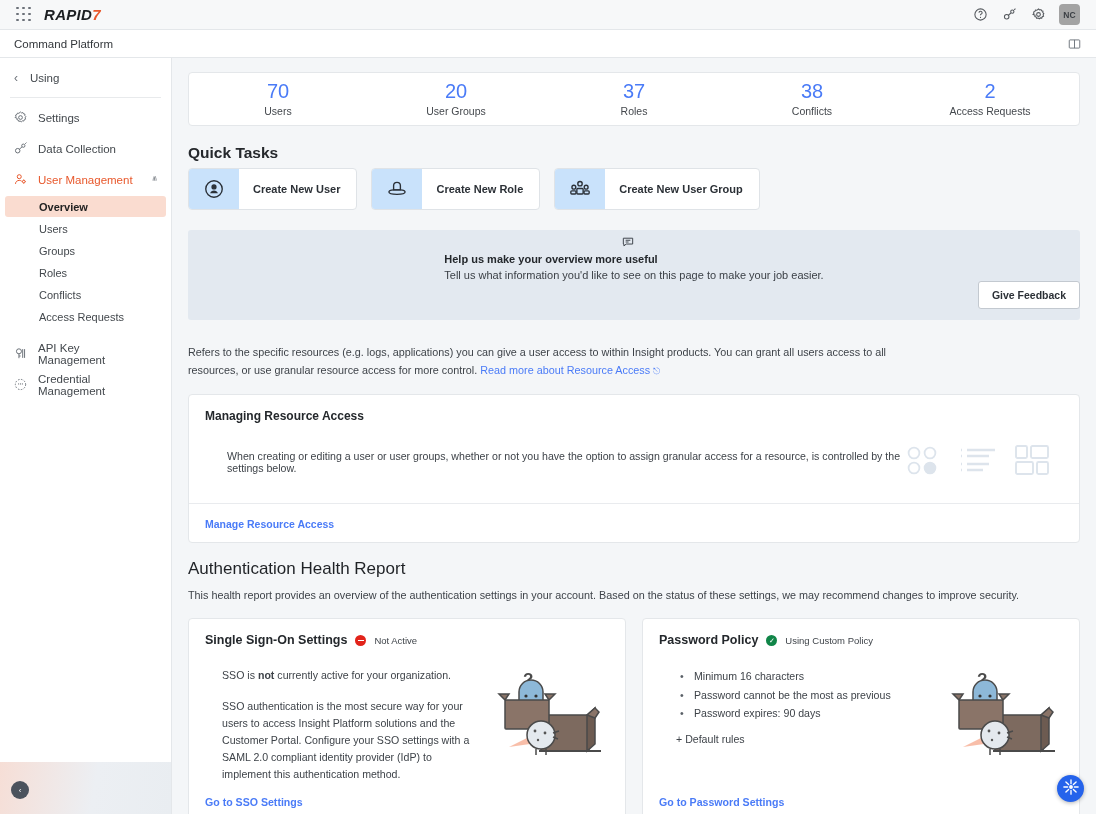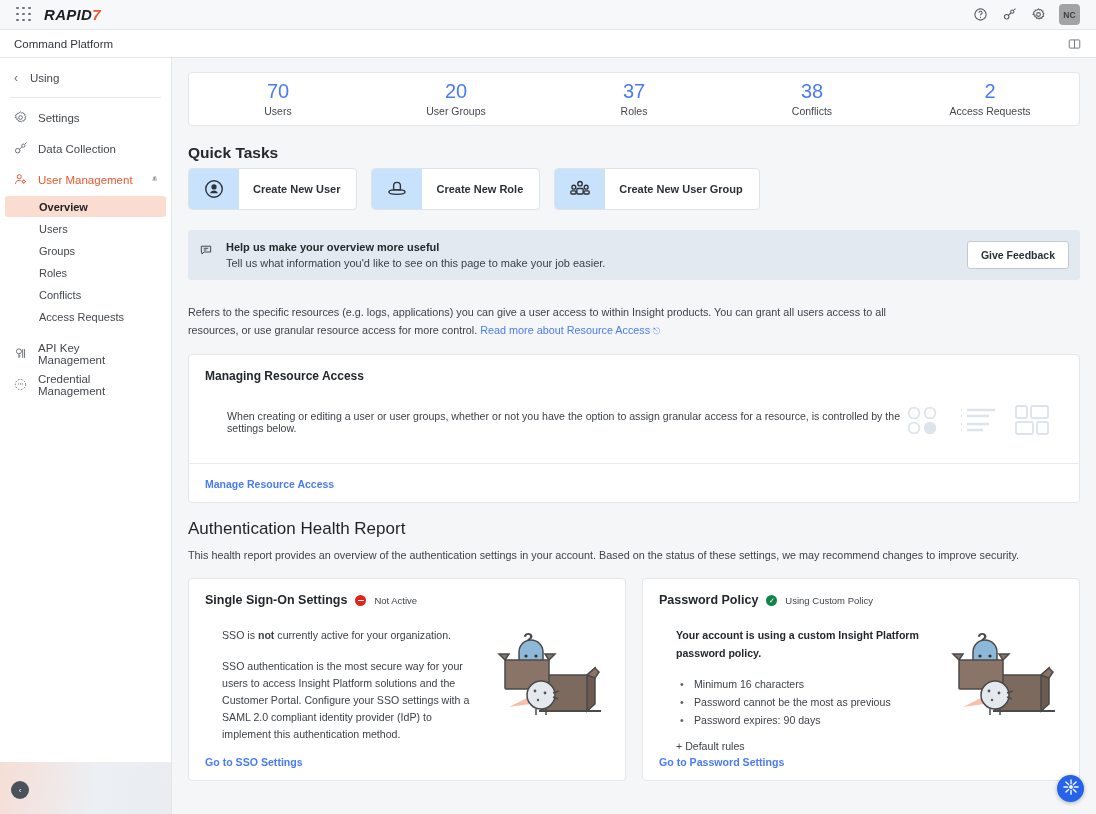--- a/index.html
+++ b/index.html
@@ -99,22 +99,22 @@
     display: flex; align-items: stretch; height: 42px;
     border: 1px solid #dfe3e7; border-radius: 4px; background: #fff;
     cursor: pointer; overflow: hidden;
   }
   .qt .qt-ico { width: 50px; background: #c9e2fb; display: flex; align-items: center; justify-content: center; color: #2b3138; }
   .qt .qt-ico svg { width: 22px; height: 22px; }
   .qt .qt-lbl { display: flex; align-items: center; padding: 0 16px 0 14px; font-size: 11px; font-weight: bold; color: #2b3036; white-space: nowrap; }
 
   
   .fb {
-    background: #e3e9f0; border-radius: 3px; padding: 11px 11px;
-    display: flex; align-items: center; margin-bottom: 24px;
+    background: #e3e9f0; border-radius: 3px; padding: 11px 0;
+    display: flex; align-items: center; margin-bottom: 24px; flex-direction: column;
   }
   .fb .fb-ico { width: 18px; color: #40464d; margin-right: 9px; margin-top: -6px; }
   .fb .fb-ico svg { width: 14px; height: 14px; }
   .fb .fb-t1 { font-size: 11px; font-weight: bold; color: #24282c; }
   .fb .fb-t2 { font-size: 11px; color: #3c4147; margin-top: 4px; }
   .fb .fb-btn {
     margin-left: auto; background: #fff; border: 1px solid #c3c9d0;
     border-radius: 3px; padding: 7px 13px; font-size: 10.5px;
     font-weight: bold; color: #2b3036; cursor: pointer; white-space: nowrap;
   }
@@ -458,21 +458,20 @@
       </div>
 
       <div class="card hcard">
         <div class="h-head">
           <span class="h-title">Password Policy</span>
           <span class="dot green"></span>
           <span class="h-status">Using Custom Policy</span>
         </div>
         <div class="h-body">
           <div class="h-text">
-            <p class="bold">Your account is using a custom Insight Platform password policy.</p>
             <ul>
               <li>Minimum 16 characters</li>
               <li>Password cannot be the most as previous</li>
               <li>Password expires: 90 days</li>
             </ul>
             <div class="defrule">+ Default rules</div>
           </div>
           <div class="art">
             <svg width="130" height="115" viewBox="0 0 130 115">
               <text x="44" y="22" font-family="Liberation Sans, sans-serif" font-size="17" font-weight="bold" fill="#4b4b4b">?</text>

